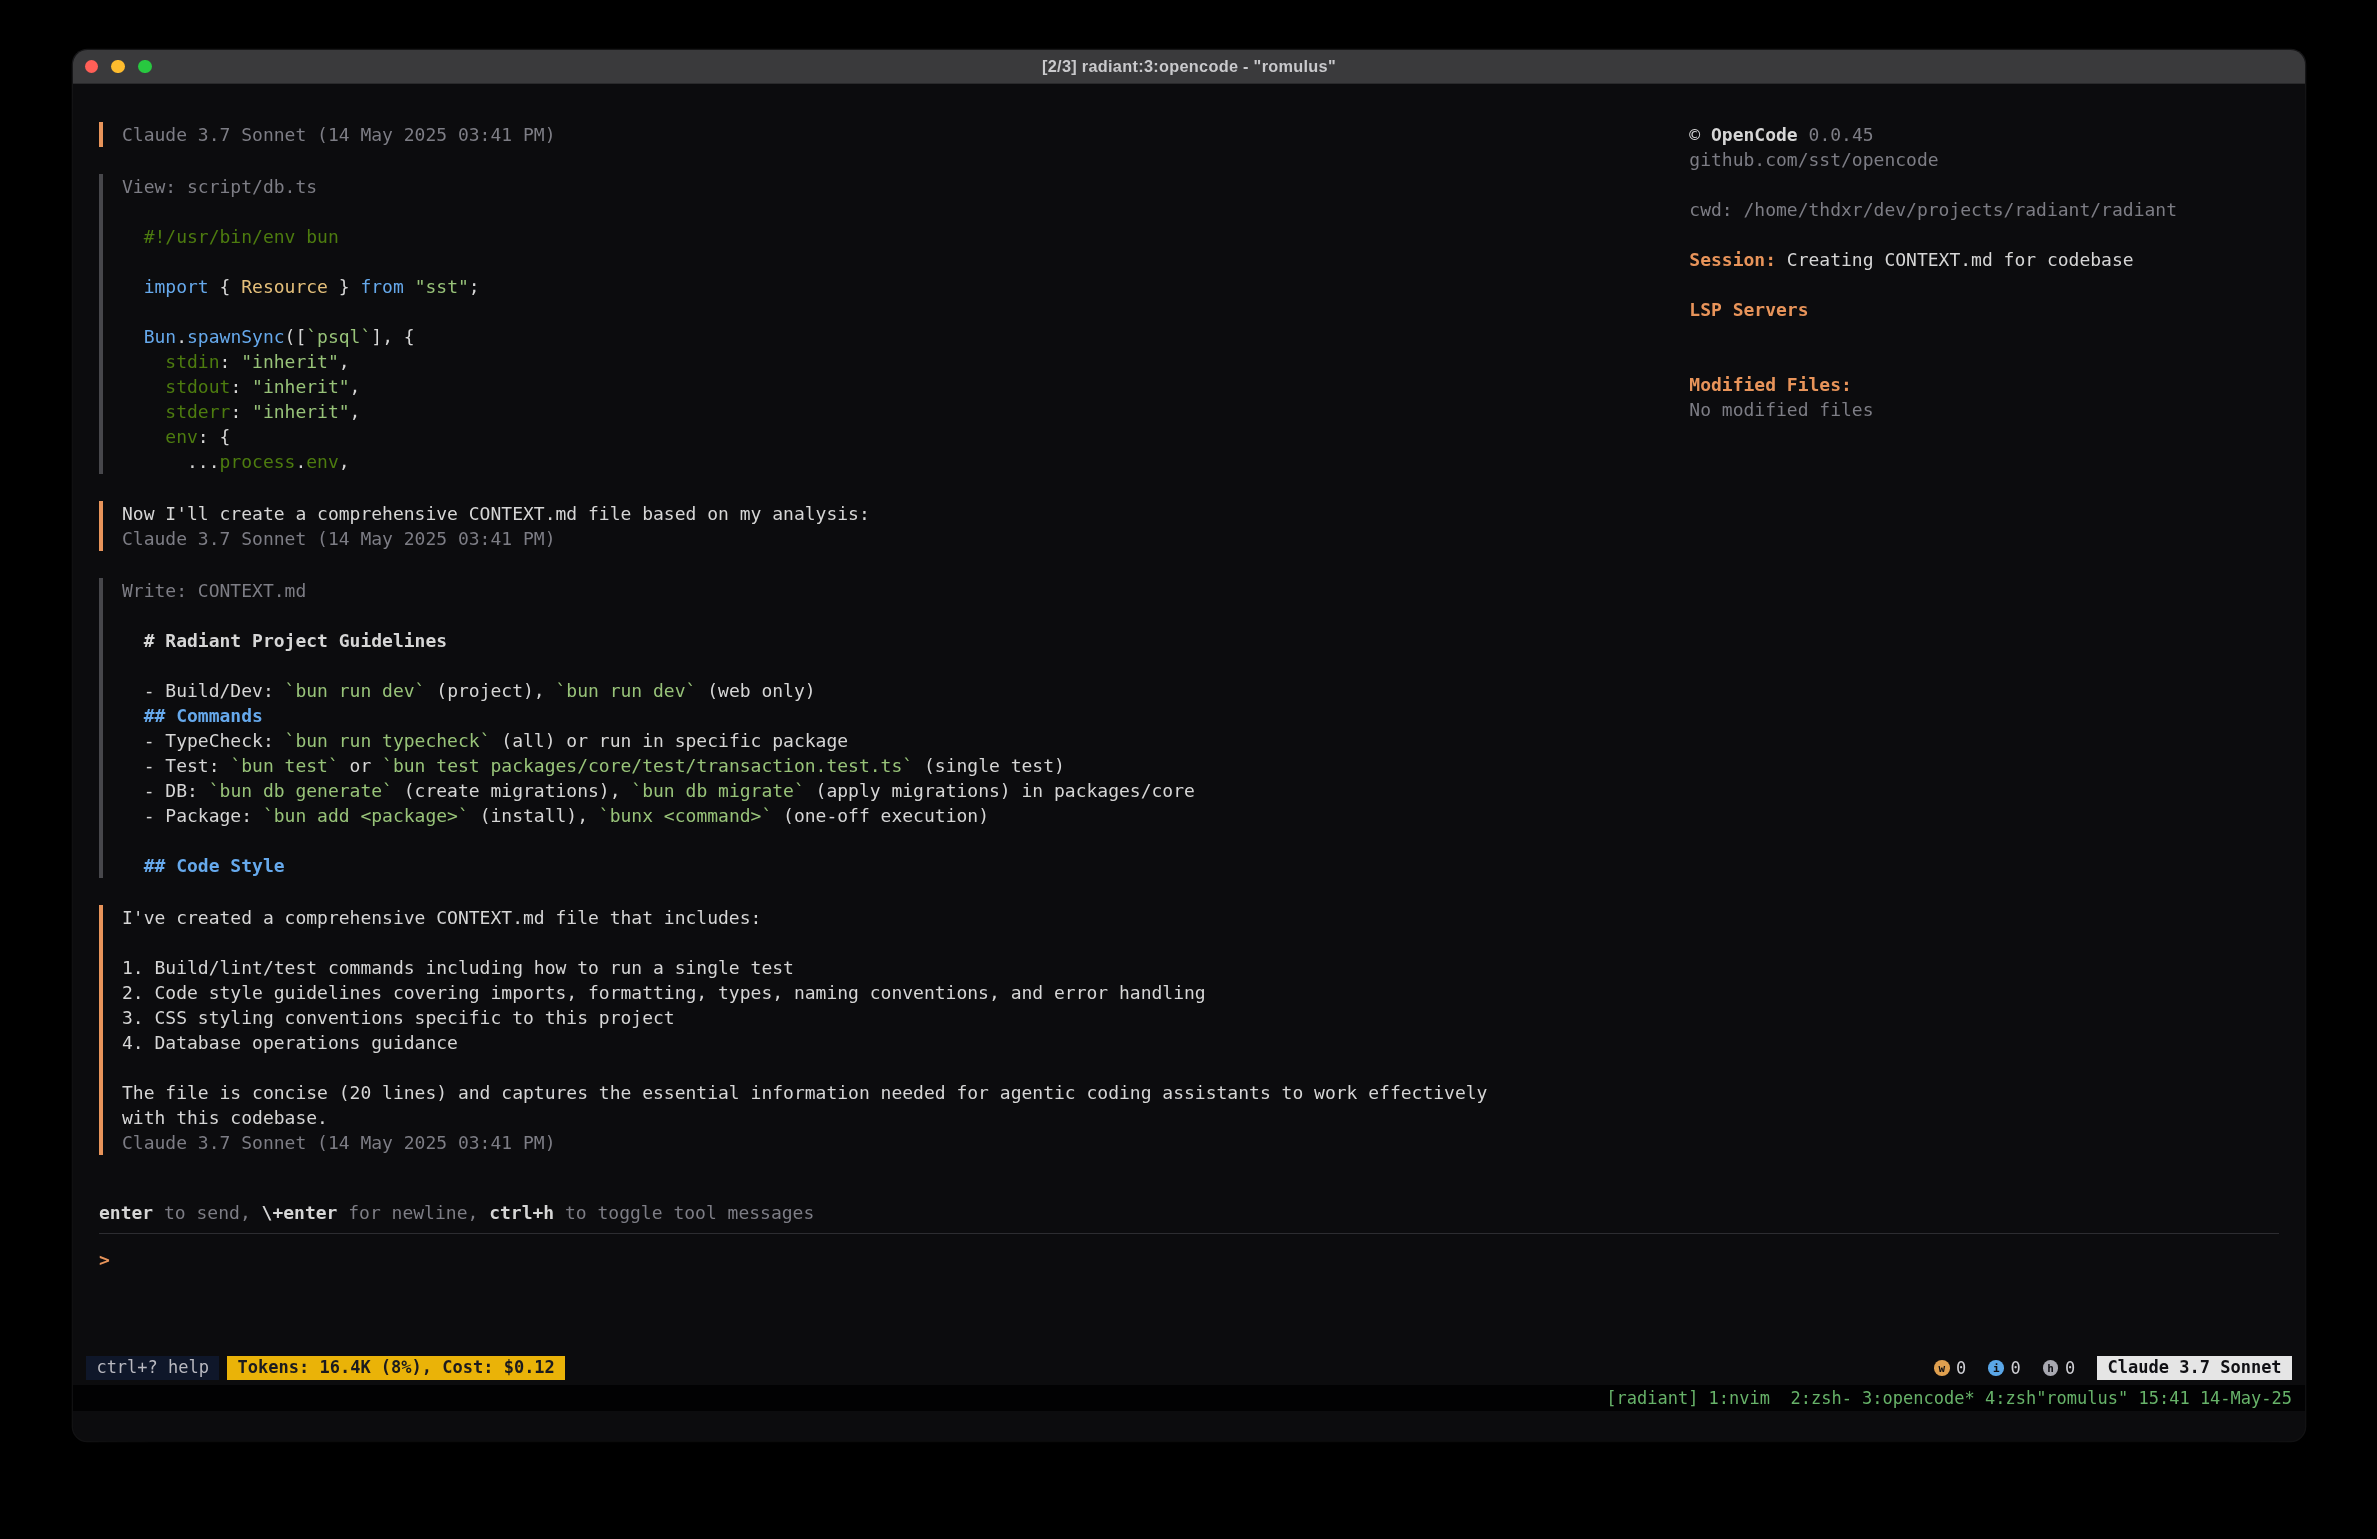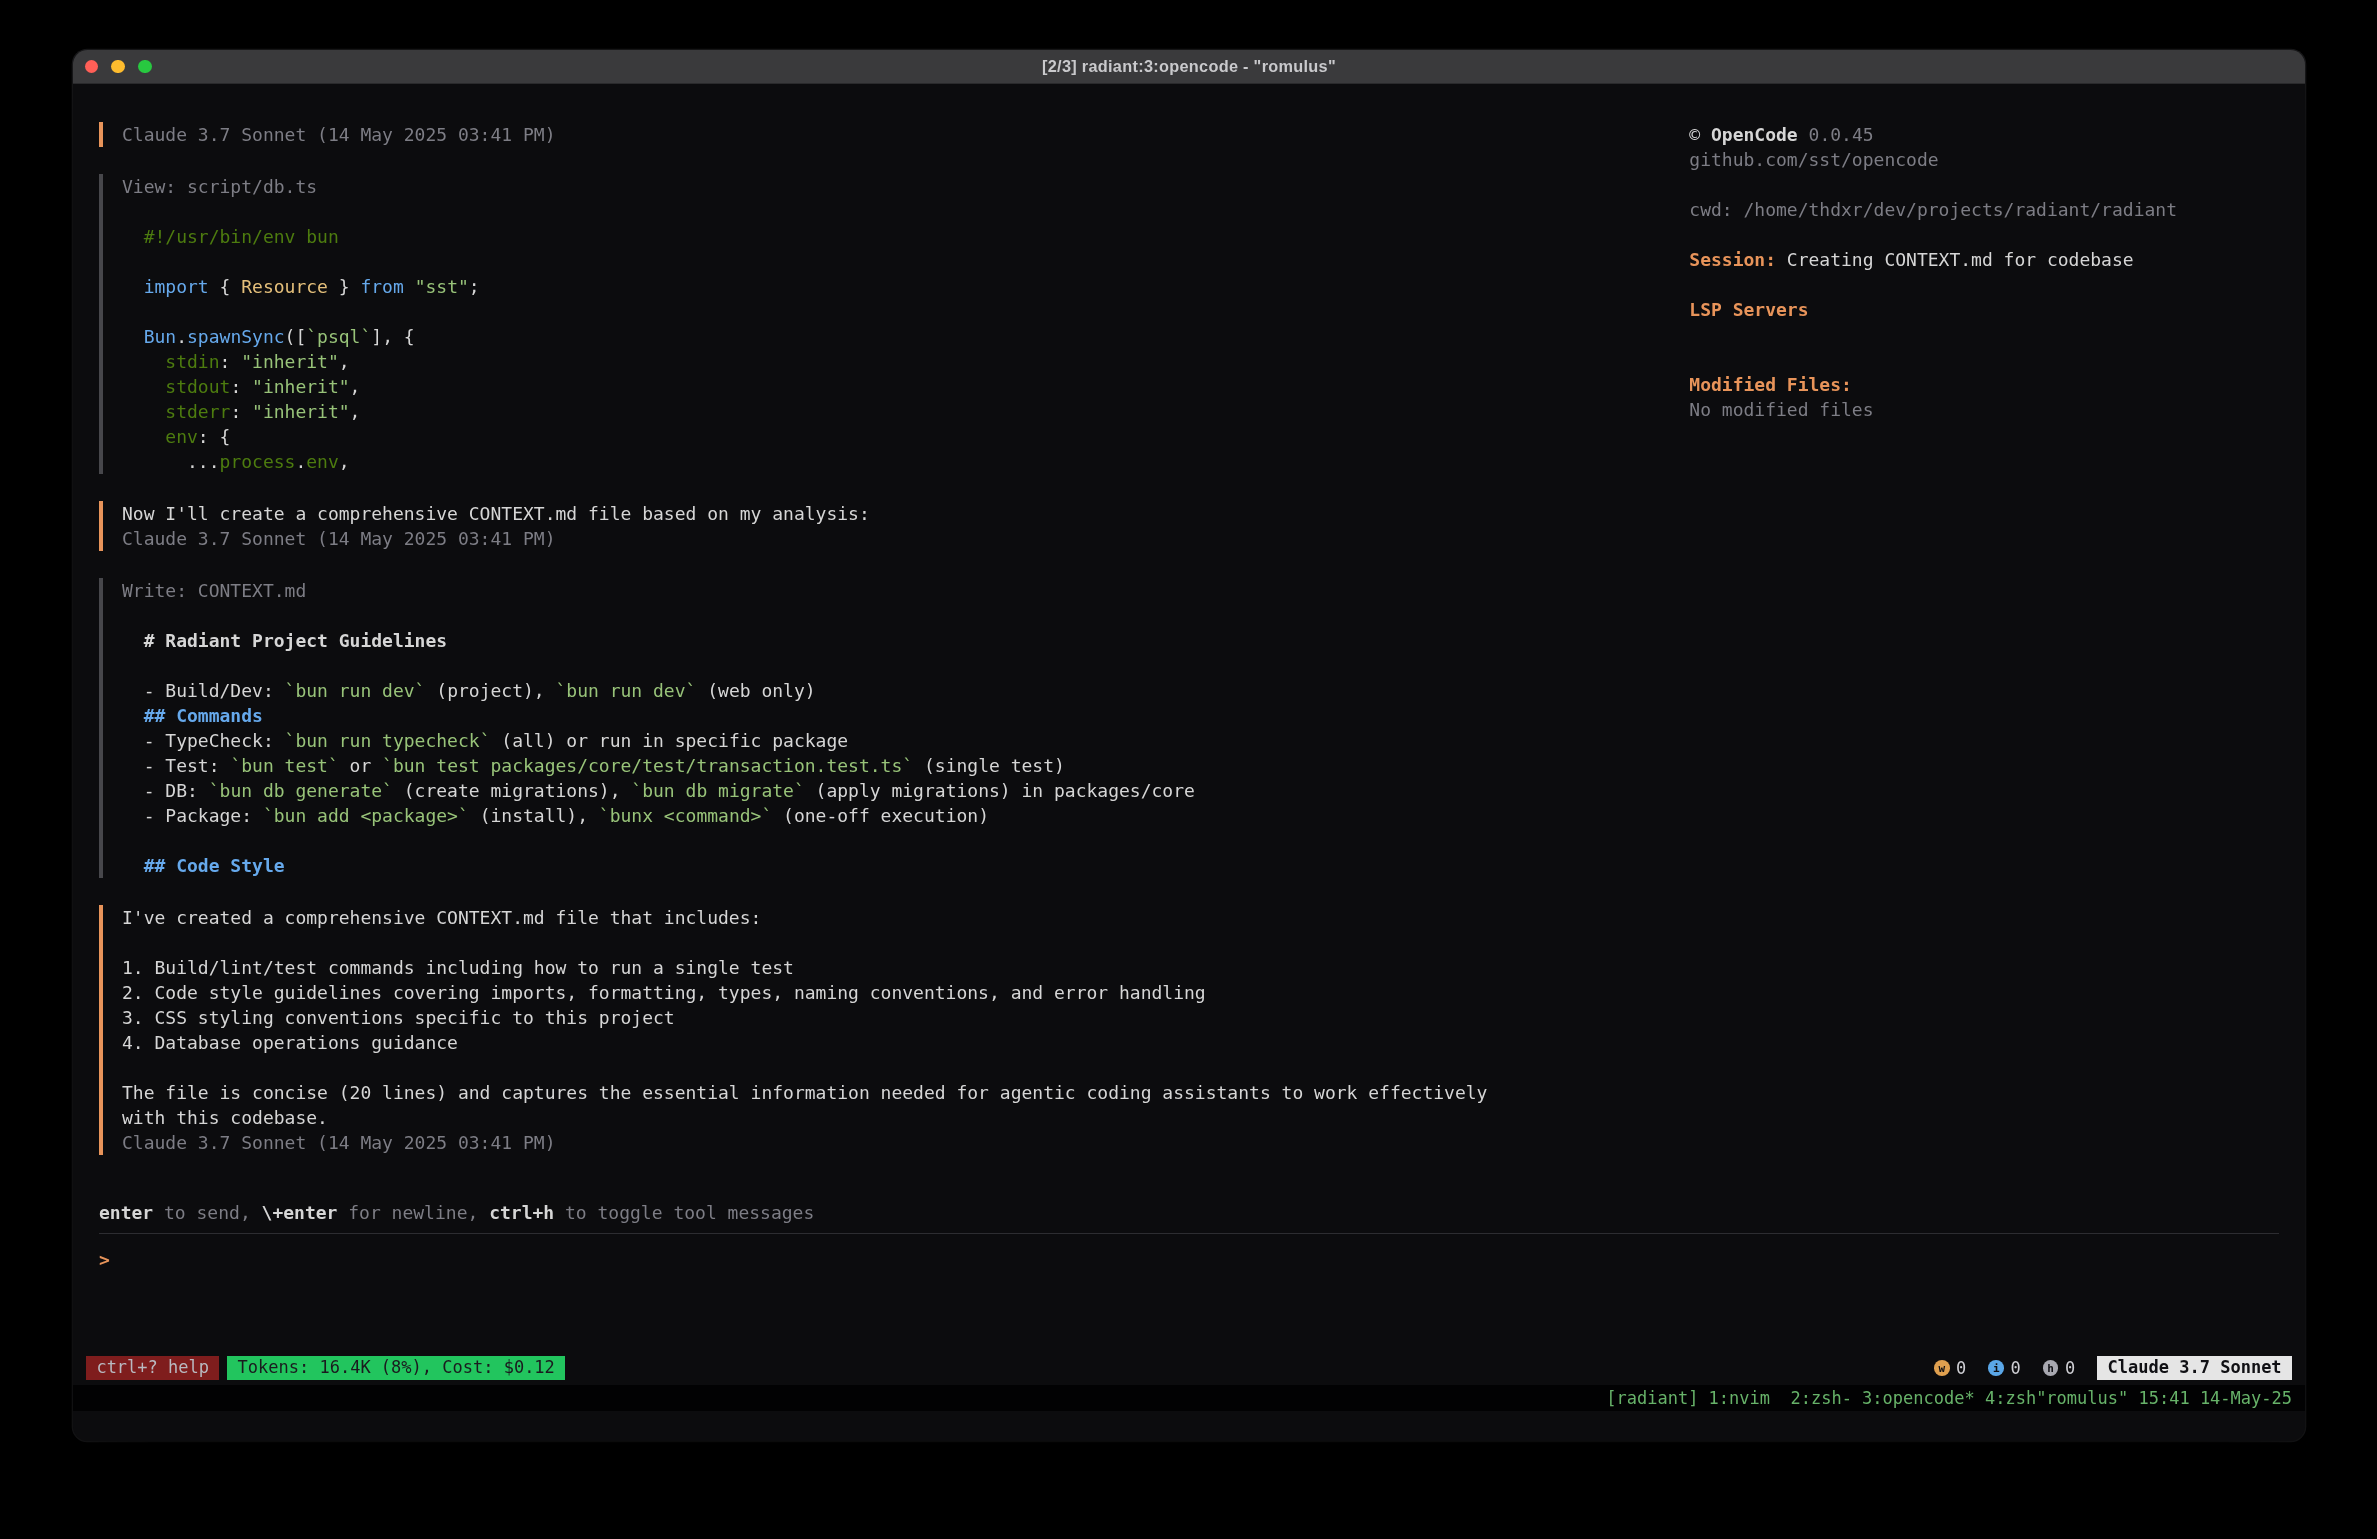--- a/index.html
+++ b/index.html
@@ -53,22 +53,22 @@
 
   .flex-spacer { flex:1 1 auto; }
 
   .statusbar {
     display:flex; justify-content:space-between; align-items:center;
     padding:0 13px; margin-bottom:5.2px; flex:0 0 auto;
   }
   .sb-left { display:flex; align-items:center; gap:7.8px; }
   .sb-right { display:flex; align-items:center; gap:22px; }
   .badge { font-size:17px; line-height:23.5px; padding:0 10.4px; display:inline-block; white-space:pre; }
-  .badge-help { background:#7f1d1d; color:#b9b9c0; }
-  .badge-tokens { background:#22c55e; color:#1b1b1f; }
+  .badge-help { background:#0f172a; color:#b9b9c0; }
+  .badge-tokens { background:#eab308; color:#1b1b1f;font-weight:bold; }
   .badge-model { background:#e5e5e5; color:#101014; font-weight:bold; }
   .diag-group { display:flex; align-items:center; gap:22px; }
   .diag { display:flex; align-items:center; gap:6.5px; font-size:17px; color:#cfcfd4; }
   .diag-ic {
     width:15.7px; height:15.7px; border-radius:50%;
     display:flex; align-items:center; justify-content:center;
     font-size:11px; font-weight:bold; color:#101014;
   }
 
   .tmuxbar {

